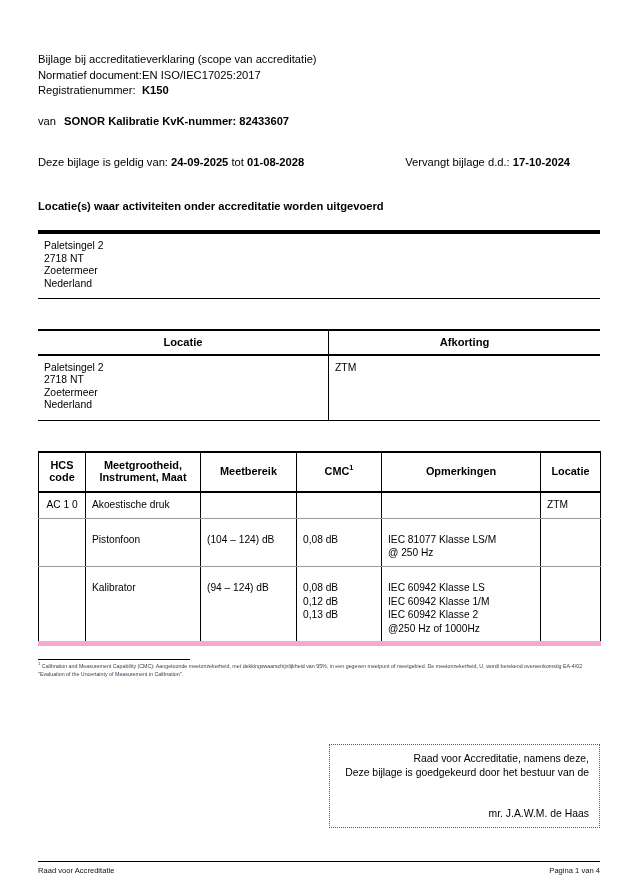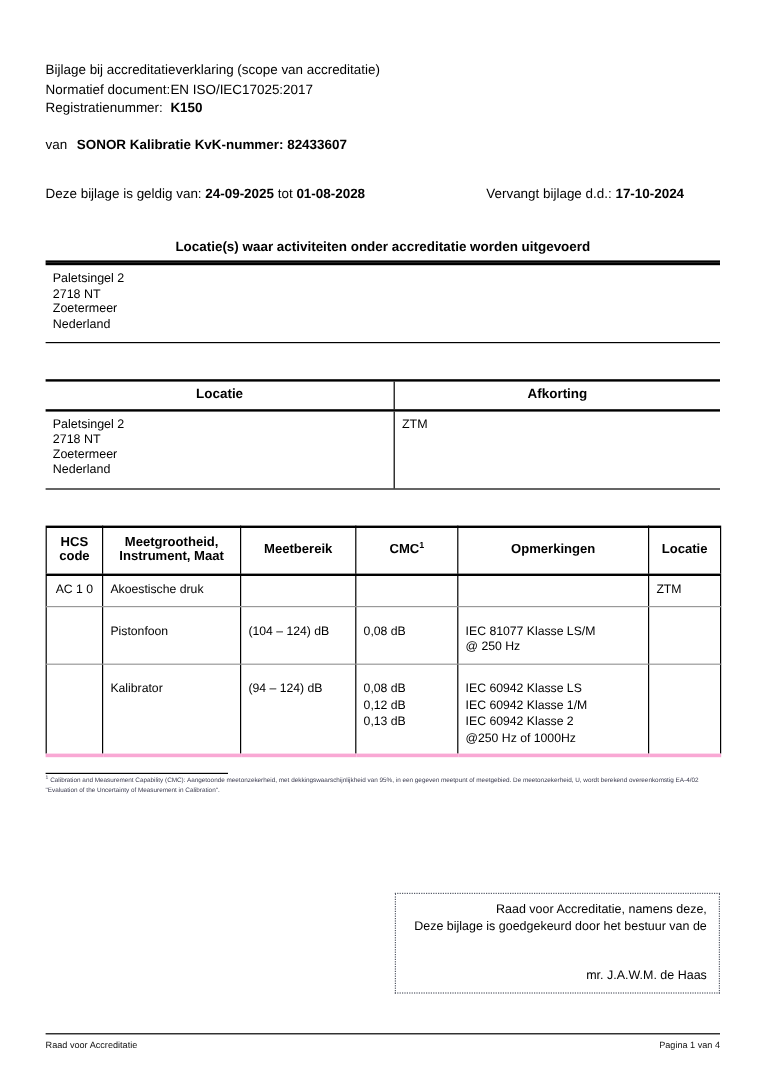--- a/index.html
+++ b/index.html
@@ -56,24 +56,24 @@
     line-height: 15px;
     display: flex;
     align-items: baseline;
   }
   .valid-left { flex: 0 0 auto; }
   .valid-right { margin-left: 101px; }
 
   
   .loc-head-wrap { margin-top: 30px; }
   .loc-title {
-    text-align: center;
+    text-align: left;
     font-size: 11.2px;
     font-weight: bold;
-    padding-bottom: 5px;
+    padding-bottom: 18px;
   }
   .rule-thick {
     border-top: 2.2px solid #000;
     width: 562px;
   }
   .rule-thin {
     border-top: 1.1px solid #000;
     width: 562px;
   }
   .loc-cell {
@@ -130,21 +130,21 @@
   table.scope td {
     font-size: 10.2px;
     line-height: 13.6px;
     vertical-align: top;
     padding: 5px 4px 6px 6px;
     border-left: 1.1px solid #000;
     border-right: 1.1px solid #000;
     border-bottom: 1px solid #999999;
   }
   table.scope tbody tr:last-child td {
-    border-bottom: 3px solid #f9a8d4;
+    border-bottom: 5px solid #f9a8d4;
   }
   table.scope td.hcs {
     text-align: center;
     padding-left: 3px;
     padding-right: 3px;
   }
   table.scope .cmc-val { display: block; }
   .sup { font-size: 7.4px; vertical-align: super; line-height: 0; }
 
   

